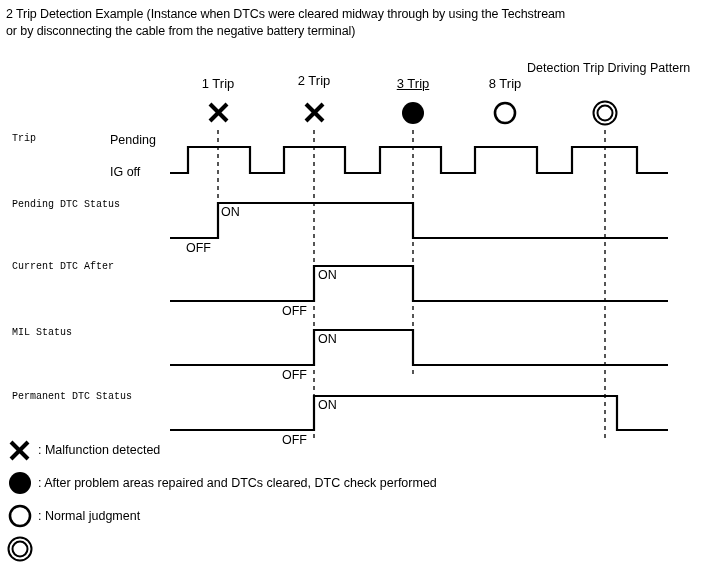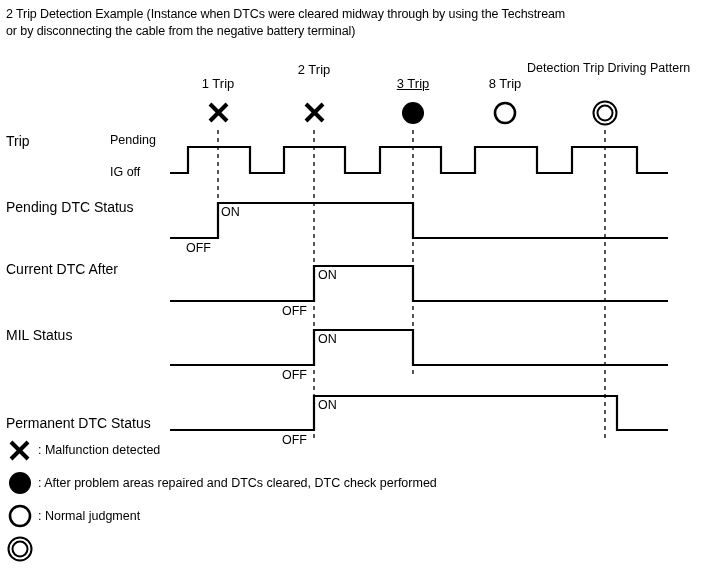--- a/index.html
+++ b/index.html
@@ -38,23 +38,24 @@
     white-space: nowrap;
   }
   .universal-head {
     font-size: 12.5px;
     white-space: nowrap;
     left: 527px;
     top: 61px;
   }
 
   .row-label {
-    font-size: 14px;
+    font-size: 10px;
     white-space: nowrap;
-    left: 6px;
+    left: 12px;
+    font-family: Liberation Mono, monospace;
   }
   .sub-label {
     font-size: 12.5px;
     white-space: nowrap;
   }
   .state-label {
     font-size: 12.5px;
     white-space: nowrap;
   }
 
@@ -79,29 +80,29 @@
 <div id="root">
 
   <div class="abs title">
     <div>2 Trip Detection Example (Instance when DTCs were cleared midway through by using the Techstream</div>
     <div>or by disconnecting the cable from the negative battery terminal)</div>
   </div>
 
   <div class="abs universal-head">Detection Trip Driving Pattern</div>
 
   <div class="abs trip-head" style="left:188px; top:76px; width:60px;">1 Trip</div>
-  <div class="abs trip-head" style="left:284px; top:62px; width:60px;text-align:center;">2 Trip</div>
+  <div class="abs trip-head" style="left:284px; top:73px; width:60px;text-align:center;">2 Trip</div>
   <div class="abs trip-head" style="left:383px; top:76px; width:60px;text-decoration:underline;">3 Trip</div>
   <div class="abs trip-head" style="left:475px; top:76px; width:60px;">8 Trip</div>
 
   <div class="abs row-label" style="top:133px;">Trip</div>
   <div class="abs row-label" style="top:199px;">Pending DTC Status</div>
   <div class="abs row-label" style="top:261px;">Current DTC After</div>
   <div class="abs row-label" style="top:327px;">MIL Status</div>
-  <div class="abs row-label" style="top:391px;margin-top:24px;">Permanent DTC Status</div>
+  <div class="abs row-label" style="top:391px;">Permanent DTC Status</div>
 
   <div class="abs sub-label" style="left:110px; top:133px;">Pending</div>
   <div class="abs sub-label" style="left:110px; top:165px;">IG off</div>
 
   <div class="abs state-label" style="left:221px; top:205px;">ON</div>
   <div class="abs state-label" style="left:186px; top:241px;">OFF</div>
 
   <div class="abs state-label" style="left:318px; top:268px;">ON</div>
   <div class="abs state-label" style="left:282px; top:304px;">OFF</div>
 

